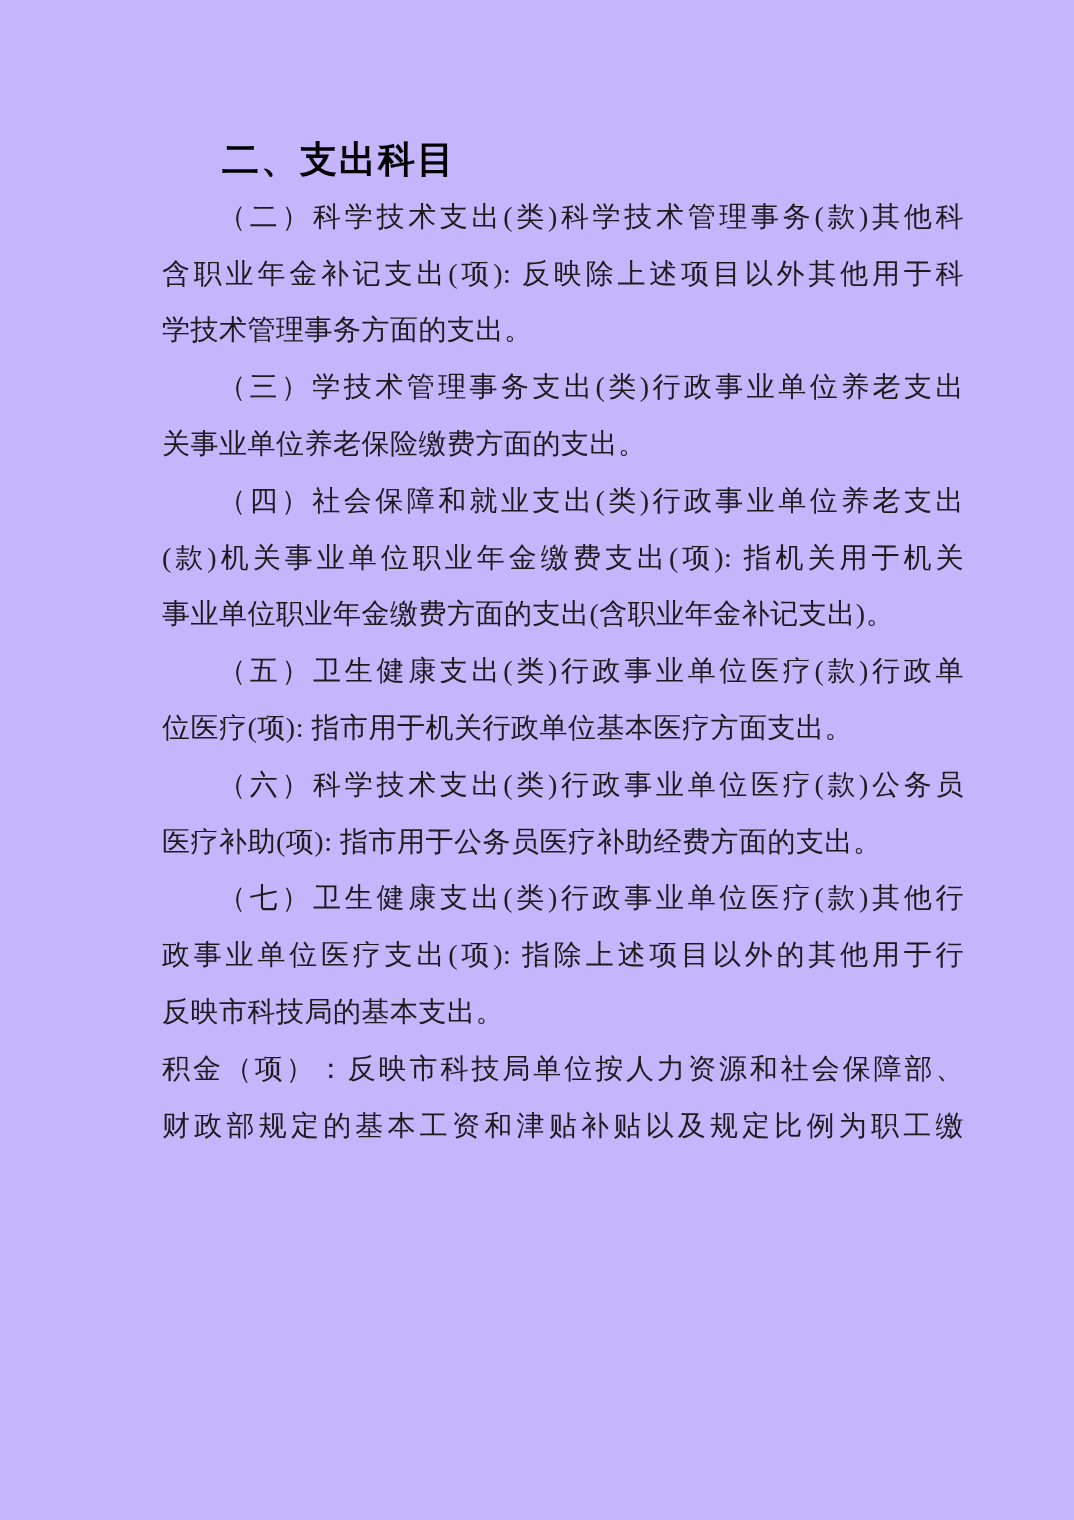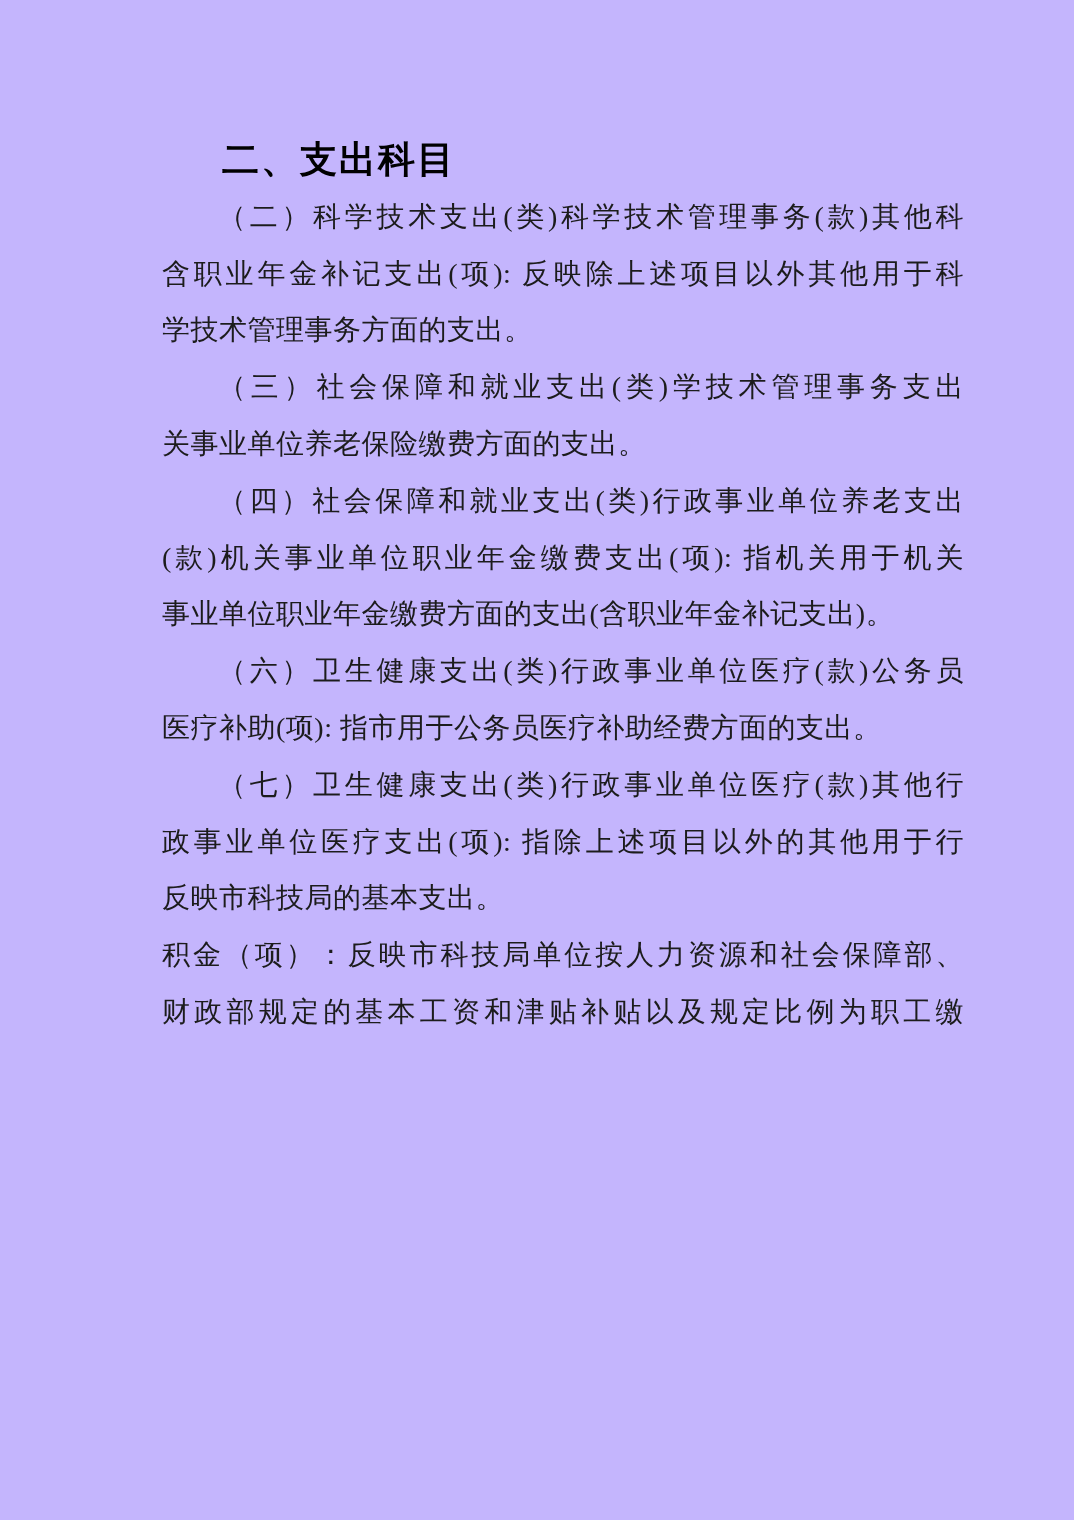--- a/index.html
+++ b/index.html
@@ -56,30 +56,34 @@
 
 <div class="page">
   <div class="heading">二、支出科目</div>
   <div class="body-text" id="paragraphs">
       <div class="para">
         <div class="line first just">（二）科学技术支出(类)科学技术管理事务(款)其他科</div>
         <div class="line just">含职业年金补记支出(项): 反映除上述项目以外其他用于科</div>
         <div class="line">学技术管理事务方面的支出。</div>
       </div>
       <div class="para">
-        <div class="line first just">（三）社会保障和就业支出(类)学技术管理事务支出</div>
+        <div class="line first just">（三）学技术管理事务支出(类)行政事业单位养老支出</div>
         <div class="line">关事业单位养老保险缴费方面的支出。</div>
       </div>
       <div class="para">
         <div class="line first just">（四）社会保障和就业支出(类)行政事业单位养老支出</div>
         <div class="line just">(款)机关事业单位职业年金缴费支出(项): 指机关用于机关</div>
         <div class="line">事业单位职业年金缴费方面的支出(含职业年金补记支出)。</div>
       </div>
       <div class="para">
-        <div class="line first just">（六）卫生健康支出(类)行政事业单位医疗(款)公务员</div>
+        <div class="line first just">（五）卫生健康支出(类)行政事业单位医疗(款)行政单</div>
+        <div class="line">位医疗(项): 指市用于机关行政单位基本医疗方面支出。</div>
+      </div>
+      <div class="para">
+        <div class="line first just">（六）科学技术支出(类)行政事业单位医疗(款)公务员</div>
         <div class="line">医疗补助(项): 指市用于公务员医疗补助经费方面的支出。</div>
       </div>
       <div class="para">
         <div class="line first just">（七）卫生健康支出(类)行政事业单位医疗(款)其他行</div>
         <div class="line just">政事业单位医疗支出(项): 指除上述项目以外的其他用于行</div>
         <div class="line">反映市科技局的基本支出。</div>
       </div>
       <div class="para">
         <div class="line just">积金（项）：反映市科技局单位按人力资源和社会保障部、</div>
         <div class="line just">财政部规定的基本工资和津贴补贴以及规定比例为职工缴</div>

